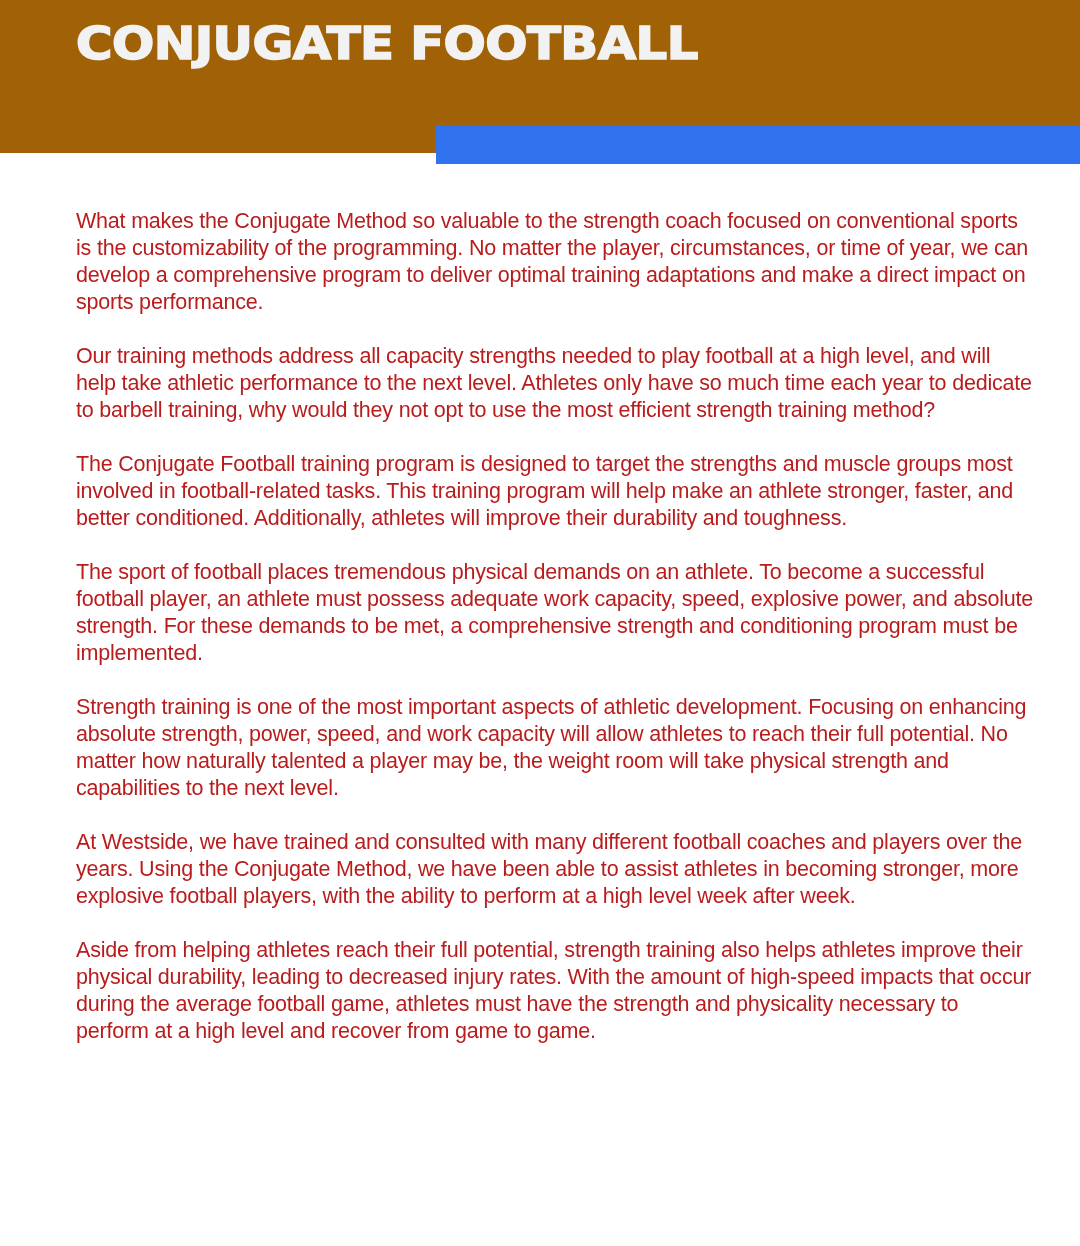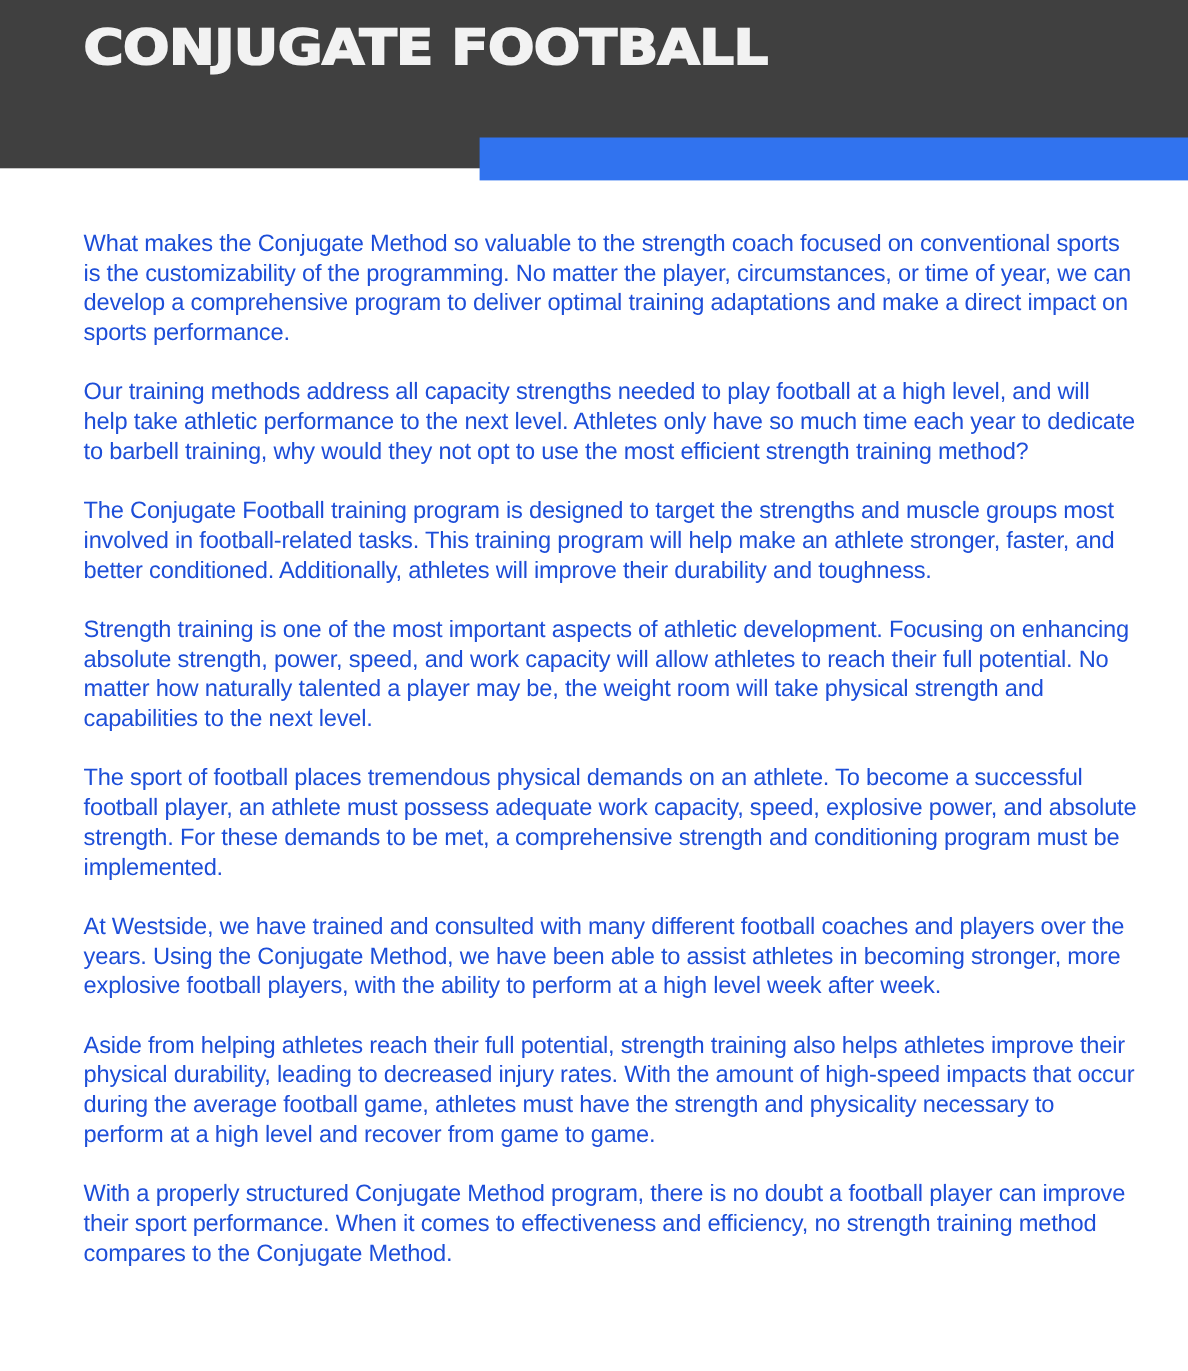--- a/index.html
+++ b/index.html
@@ -12,21 +12,21 @@
       height: 1246px;
       position: relative;
       overflow: hidden;
       font-family: "Liberation Sans", sans-serif;
     }
     .header {
       position: absolute;
       left: 0; top: 0;
       width: 1080px;
       height: 153px;
-      background: #404040;
+      background: #a16207;
     }
     .title {
       position: absolute;
       left: 76px;
       top: 18px;
       margin: 0;
       color: #f2f2f2;
       font-family: "DejaVu Sans", sans-serif;
       font-weight: bold;
       font-size: 44px;
@@ -46,36 +46,35 @@
       background: #3173ef;
     }
     .content {
       position: absolute;
       left: 76px;
       top: 208px;
       width: 960px;
     }
     .content p {
       margin: 0 0 27px 0;
-      color: #1d4ed8;
+      color: #b91c1c;
       font-size: 21.5px;
       line-height: 27px;
       letter-spacing: -0.2px;
     }
   </style>
 </head>
 <body>
 
 <div class="header">
   <h1 class="title">CONJUGATE FOOTBALL</h1>
 </div>
 <div class="accent-bar"></div>
 
 <div class="content">
   <p>What makes the Conjugate Method so valuable to the strength coach focused on conventional sports is the customizability of the programming. No matter the player, circumstances, or time of year, we can develop a comprehensive program to deliver optimal training adaptations and make a direct impact on sports performance.</p>
   <p>Our training methods address all capacity strengths needed to play football at a high level, and will help take athletic performance to the next level. Athletes only have so much time each year to dedicate to barbell training, why would they not opt to use the most efficient strength training method?</p>
   <p>The Conjugate Football training program is designed to target the strengths and muscle groups most involved in football-related tasks. This training program will help make an athlete stronger, faster, and better conditioned. Additionally, athletes will improve their durability and toughness.</p>
+  <p>The sport of football places tremendous physical demands on an athlete. To become a successful football player, an athlete must possess adequate work capacity, speed, explosive power, and absolute strength. For these demands to be met, a comprehensive strength and conditioning program must be implemented.</p>
   <p>Strength training is one of the most important aspects of athletic development. Focusing on enhancing absolute strength, power, speed, and work capacity will allow athletes to reach their full potential. No matter how naturally talented a player may be, the weight room will take physical strength and capabilities to the next level.</p>
-  <p>The sport of football places tremendous physical demands on an athlete. To become a successful football player, an athlete must possess adequate work capacity, speed, explosive power, and absolute strength. For these demands to be met, a comprehensive strength and conditioning program must be implemented.</p>
   <p>At Westside, we have trained and consulted with many different football coaches and players over the years. Using the Conjugate Method, we have been able to assist athletes in becoming stronger, more explosive football players, with the ability to perform at a high level week after week.</p>
   <p>Aside from helping athletes reach their full potential, strength training also helps athletes improve their physical durability, leading to decreased injury rates. With the amount of high-speed impacts that occur during the average football game, athletes must have the strength and physicality necessary to perform at a high level and recover from game to game.</p>
-  <p>With a properly structured Conjugate Method program, there is no doubt a football player can improve their sport performance. When it comes to effectiveness and efficiency, no strength training method compares to the Conjugate Method.</p>
 </div>
 
 </body></html>

